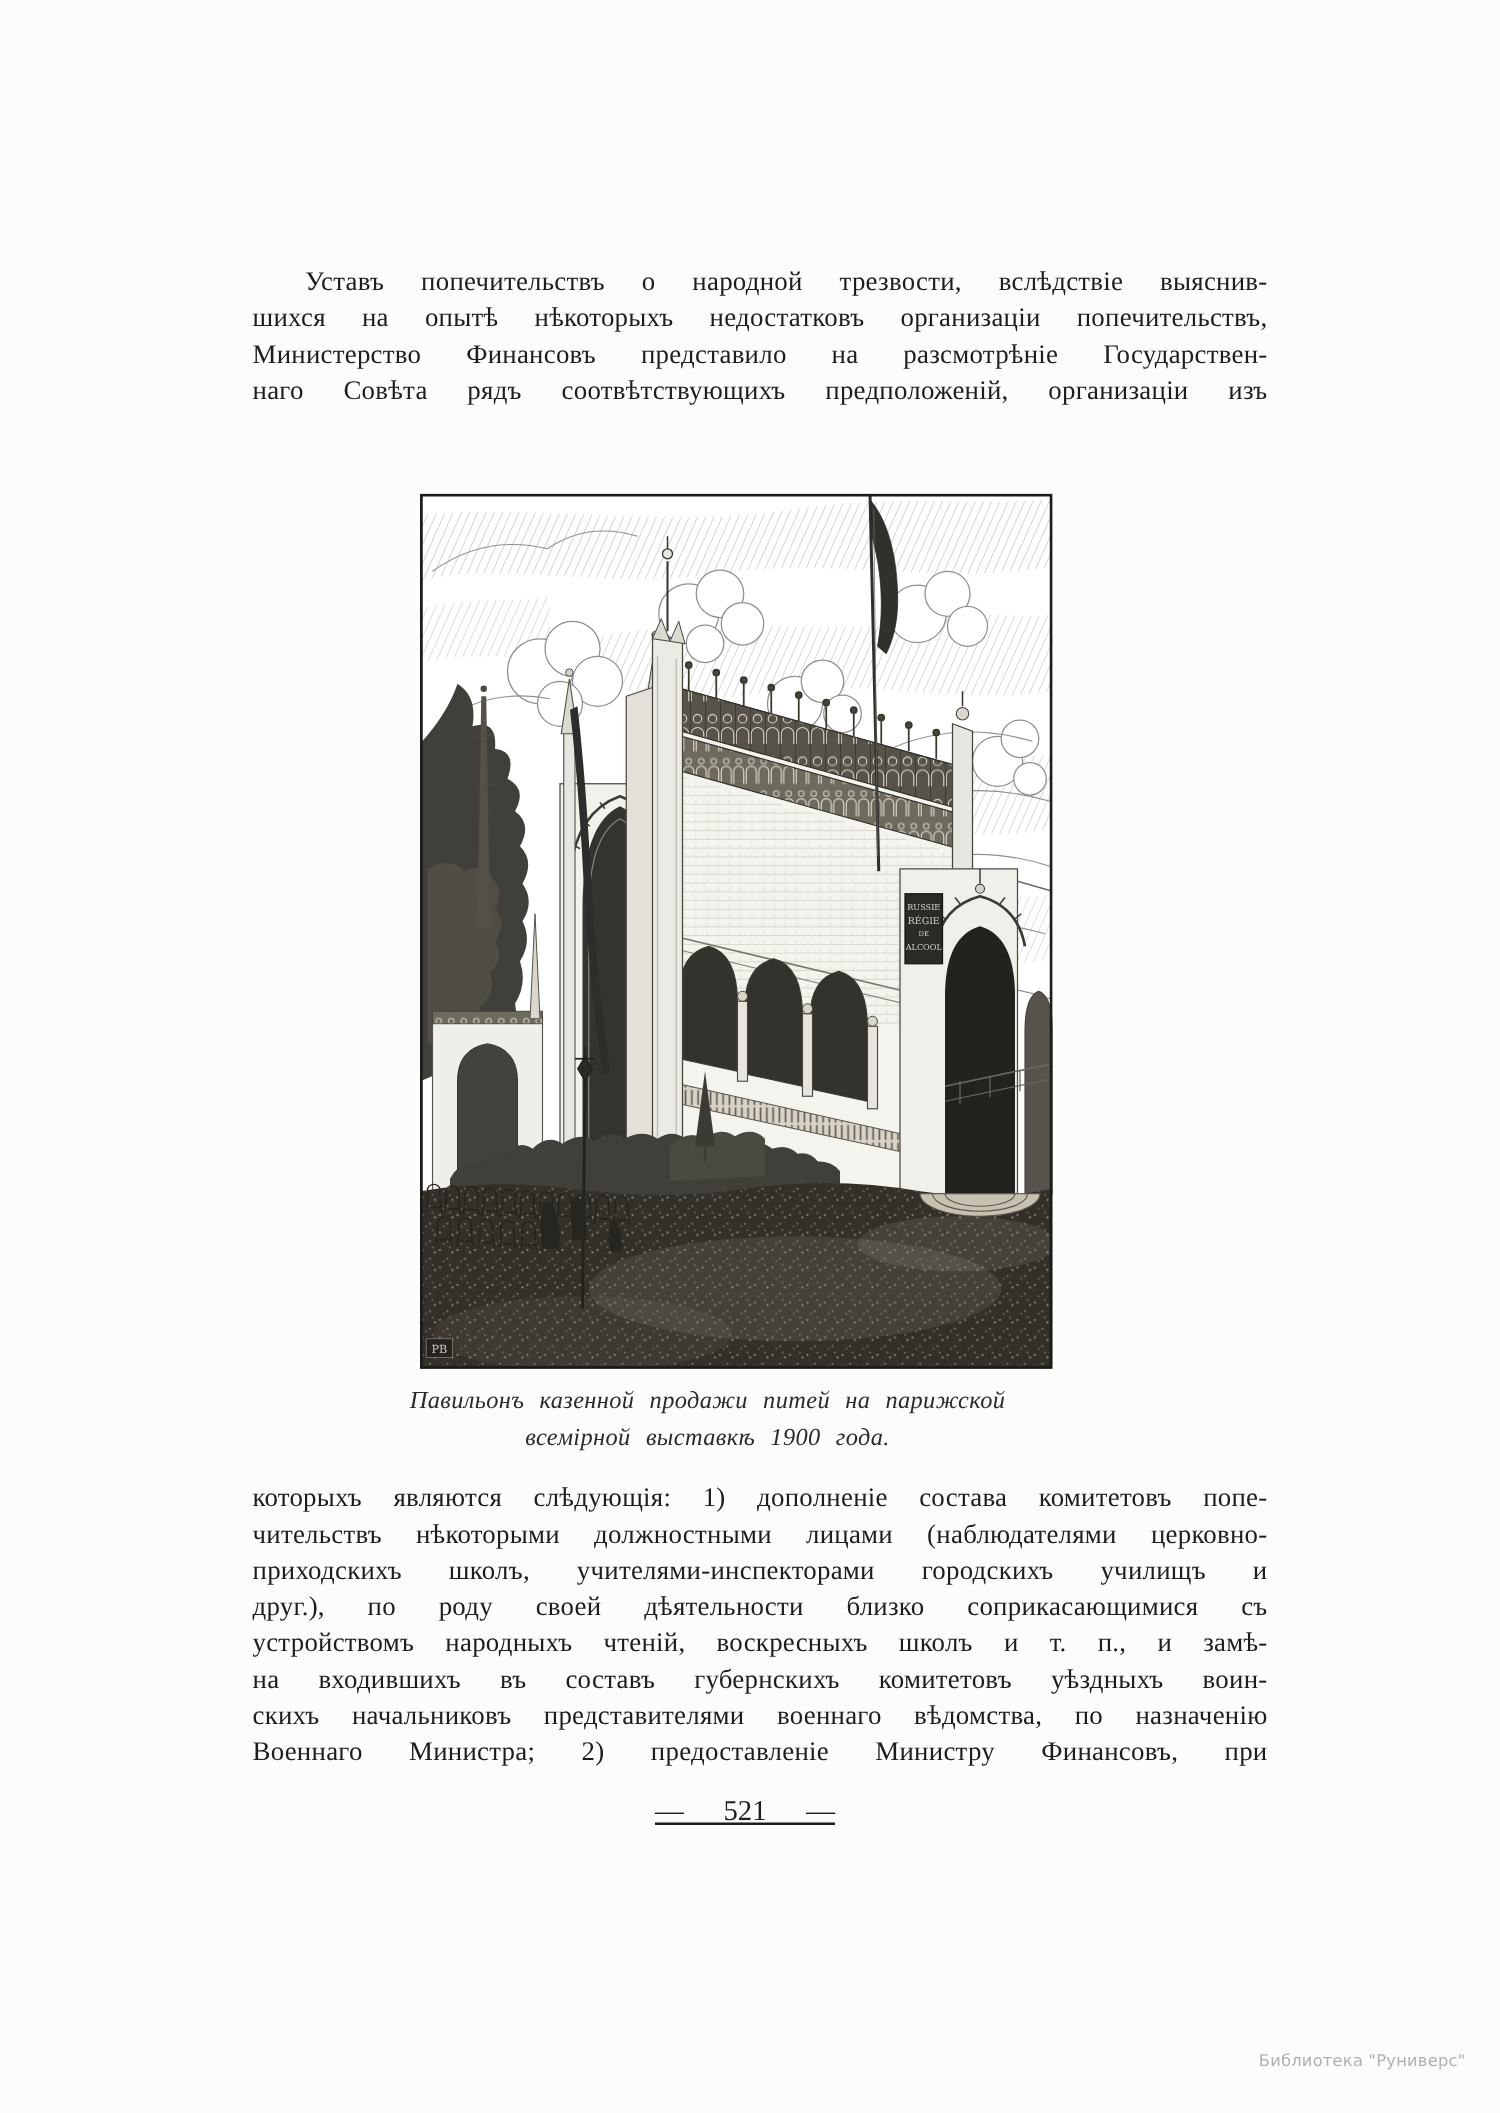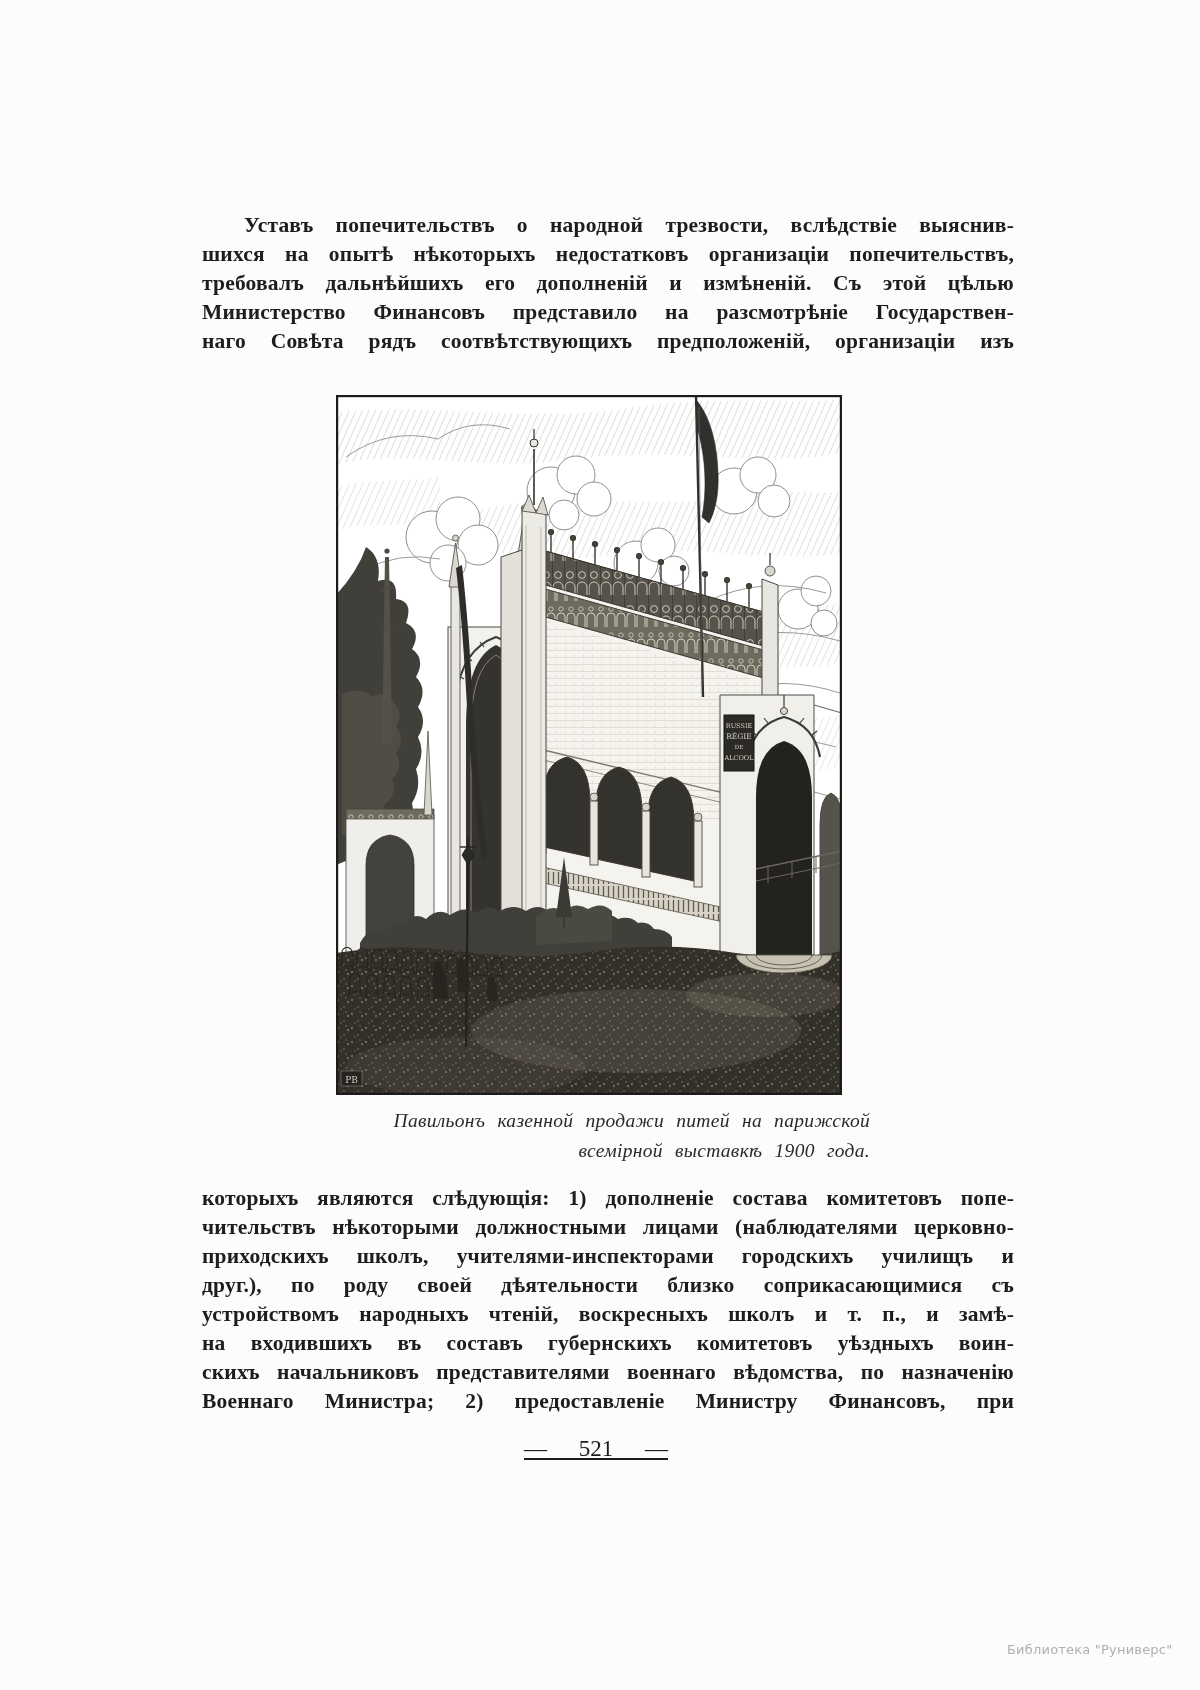--- a/index.html
+++ b/index.html
@@ -7,51 +7,49 @@
     width:1200px;height:1690px;position:relative;overflow:hidden;
     background:#fcfcfb;
     font-family:"Liberation Serif","DejaVu Serif",serif;
     color:#1c1c1c;
   }
   .textblock{position:absolute;left:202px;width:812px;}
   .tline{
     font-size:21.5px;line-height:29px;letter-spacing:.2px;
     text-align:justify;text-align-last:justify;white-space:normal;
     color:#1d1d1d;
-    font-weight:bold;
   }
   .tline.indent{text-indent:42px;}
   #para1{top:211px;}
   #para2{top:1184px;}
   #plate{
     position:absolute;left:336px;top:395px;width:553px;height:700px;
   }
   #plate svg{display:block;}
   #caption{
-    position:absolute;left:262px;top:1106px;width:608px;text-align:right;
+    position:absolute;left:262px;top:1106px;width:608px;text-align:center;
     font-style:italic;font-size:19.5px;line-height:30px;color:#2a2a2a;
     word-spacing:7px;letter-spacing:.3px;
   }
   #pagenum{
     position:absolute;left:190px;top:1436px;width:812px;text-align:center;
     font-size:23px;color:#1d1d1d;word-spacing:26px;text-decoration:underline;
   }
   #watermark{
     position:absolute;left:1007px;top:1642px;
     font-family:"DejaVu Sans","Liberation Sans",sans-serif;
     font-size:13px;color:#b1b0ae;letter-spacing:.2px;
   }
 </style>
 </head>
 <body>
 
 <div class="textblock" id="para1">
   <div class="tline indent">Уставъ попечительствъ о народной трезвости, вслѣдствіе выяснив-</div>
   <div class="tline">шихся на опытѣ нѣкоторыхъ недостатковъ организаціи попечительствъ,</div>
-  <div class="tline">требовалъ дальнѣйшихъ его дополненій и измѣненій. Съ этой цѣлью</div>
   <div class="tline">Министерство Финансовъ представило на разсмотрѣніе Государствен-</div>
   <div class="tline">наго Совѣта рядъ соотвѣтствующихъ предположеній, организаціи изъ</div>
 </div>
 
 <div id="plate">
 <svg width="506" height="700" viewBox="0 0 506 700">
   <defs>
     <pattern id="skyhatch" width="6" height="6" patternUnits="userSpaceOnUse" patternTransform="rotate(24)">
       <line x1="0" y1="0" x2="0" y2="6" stroke="#9d9d9d" stroke-width="0.8"></line>
     </pattern>

